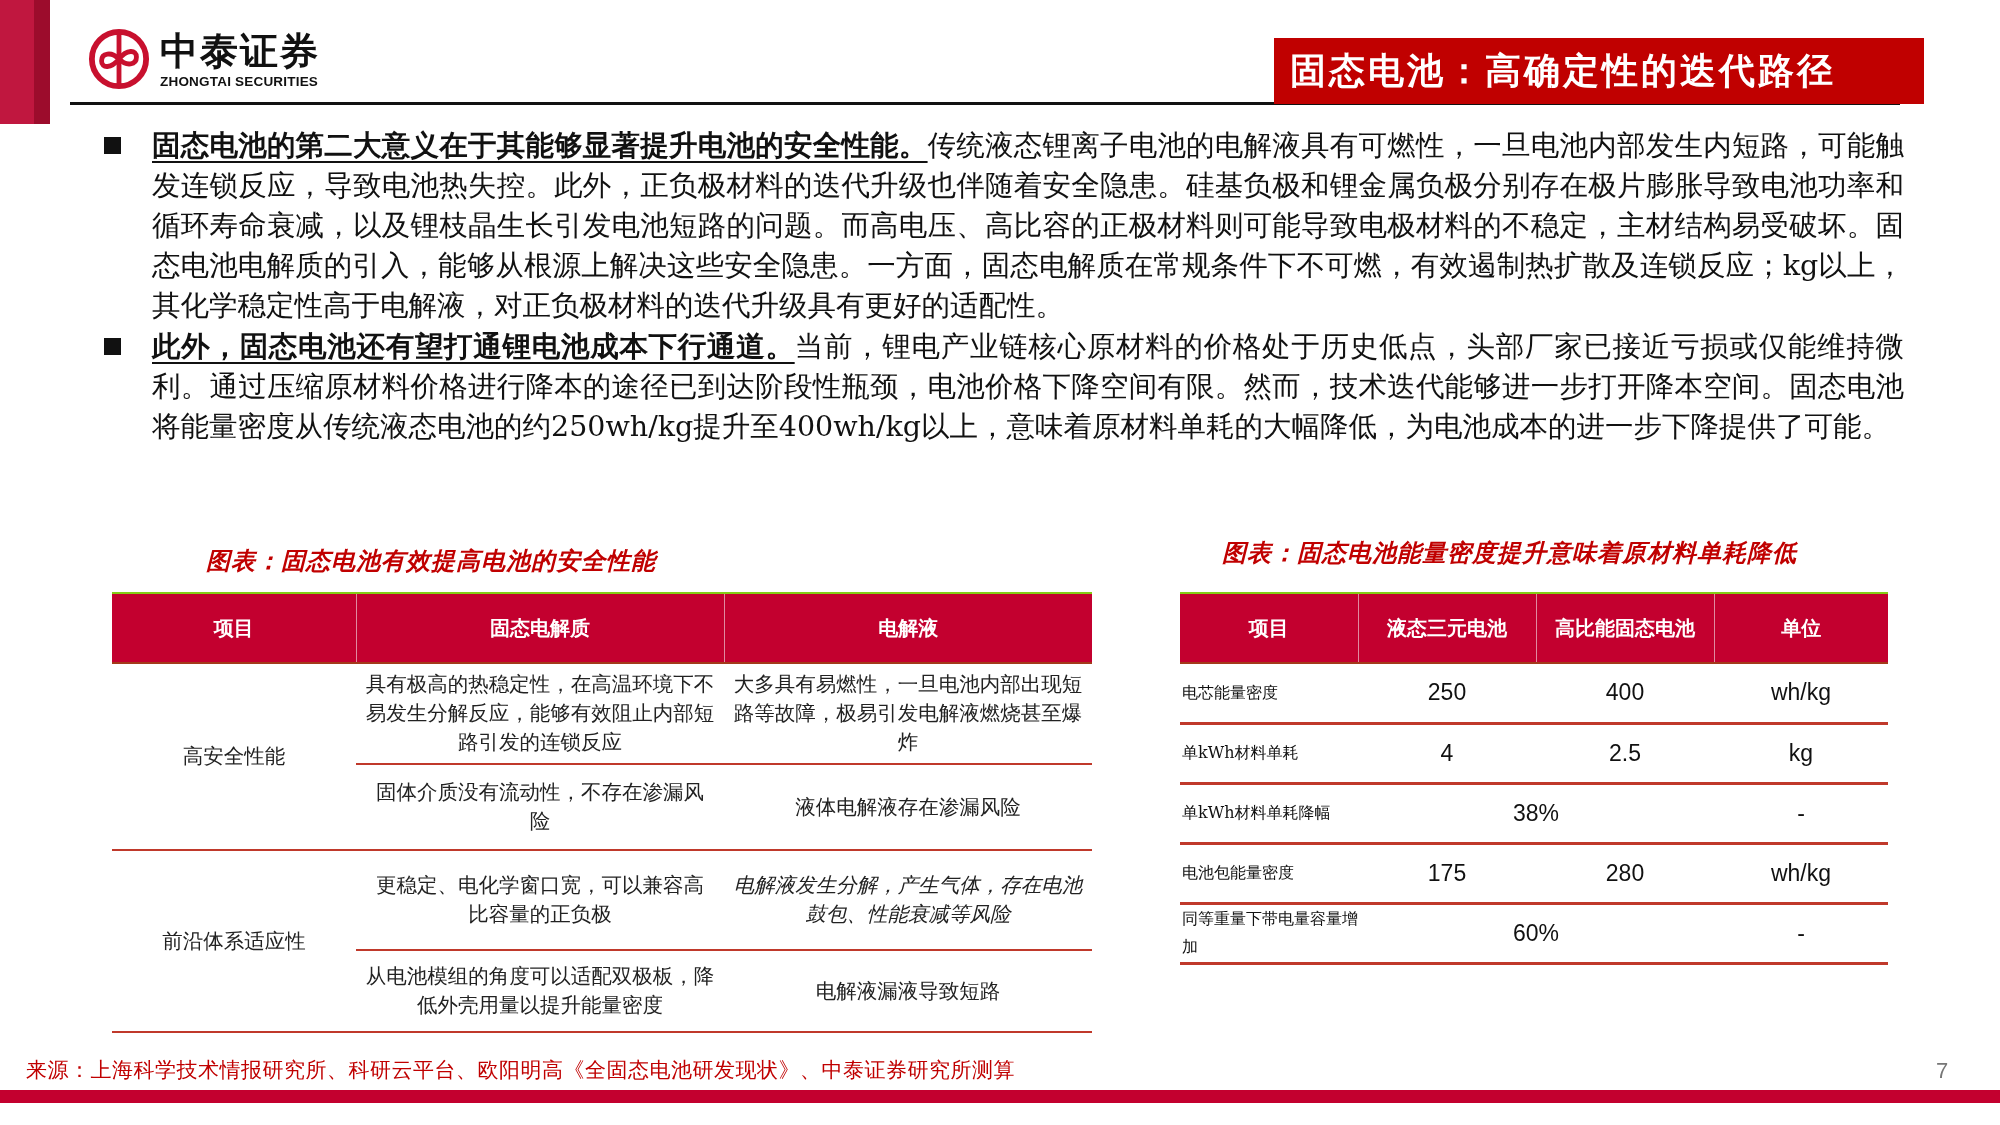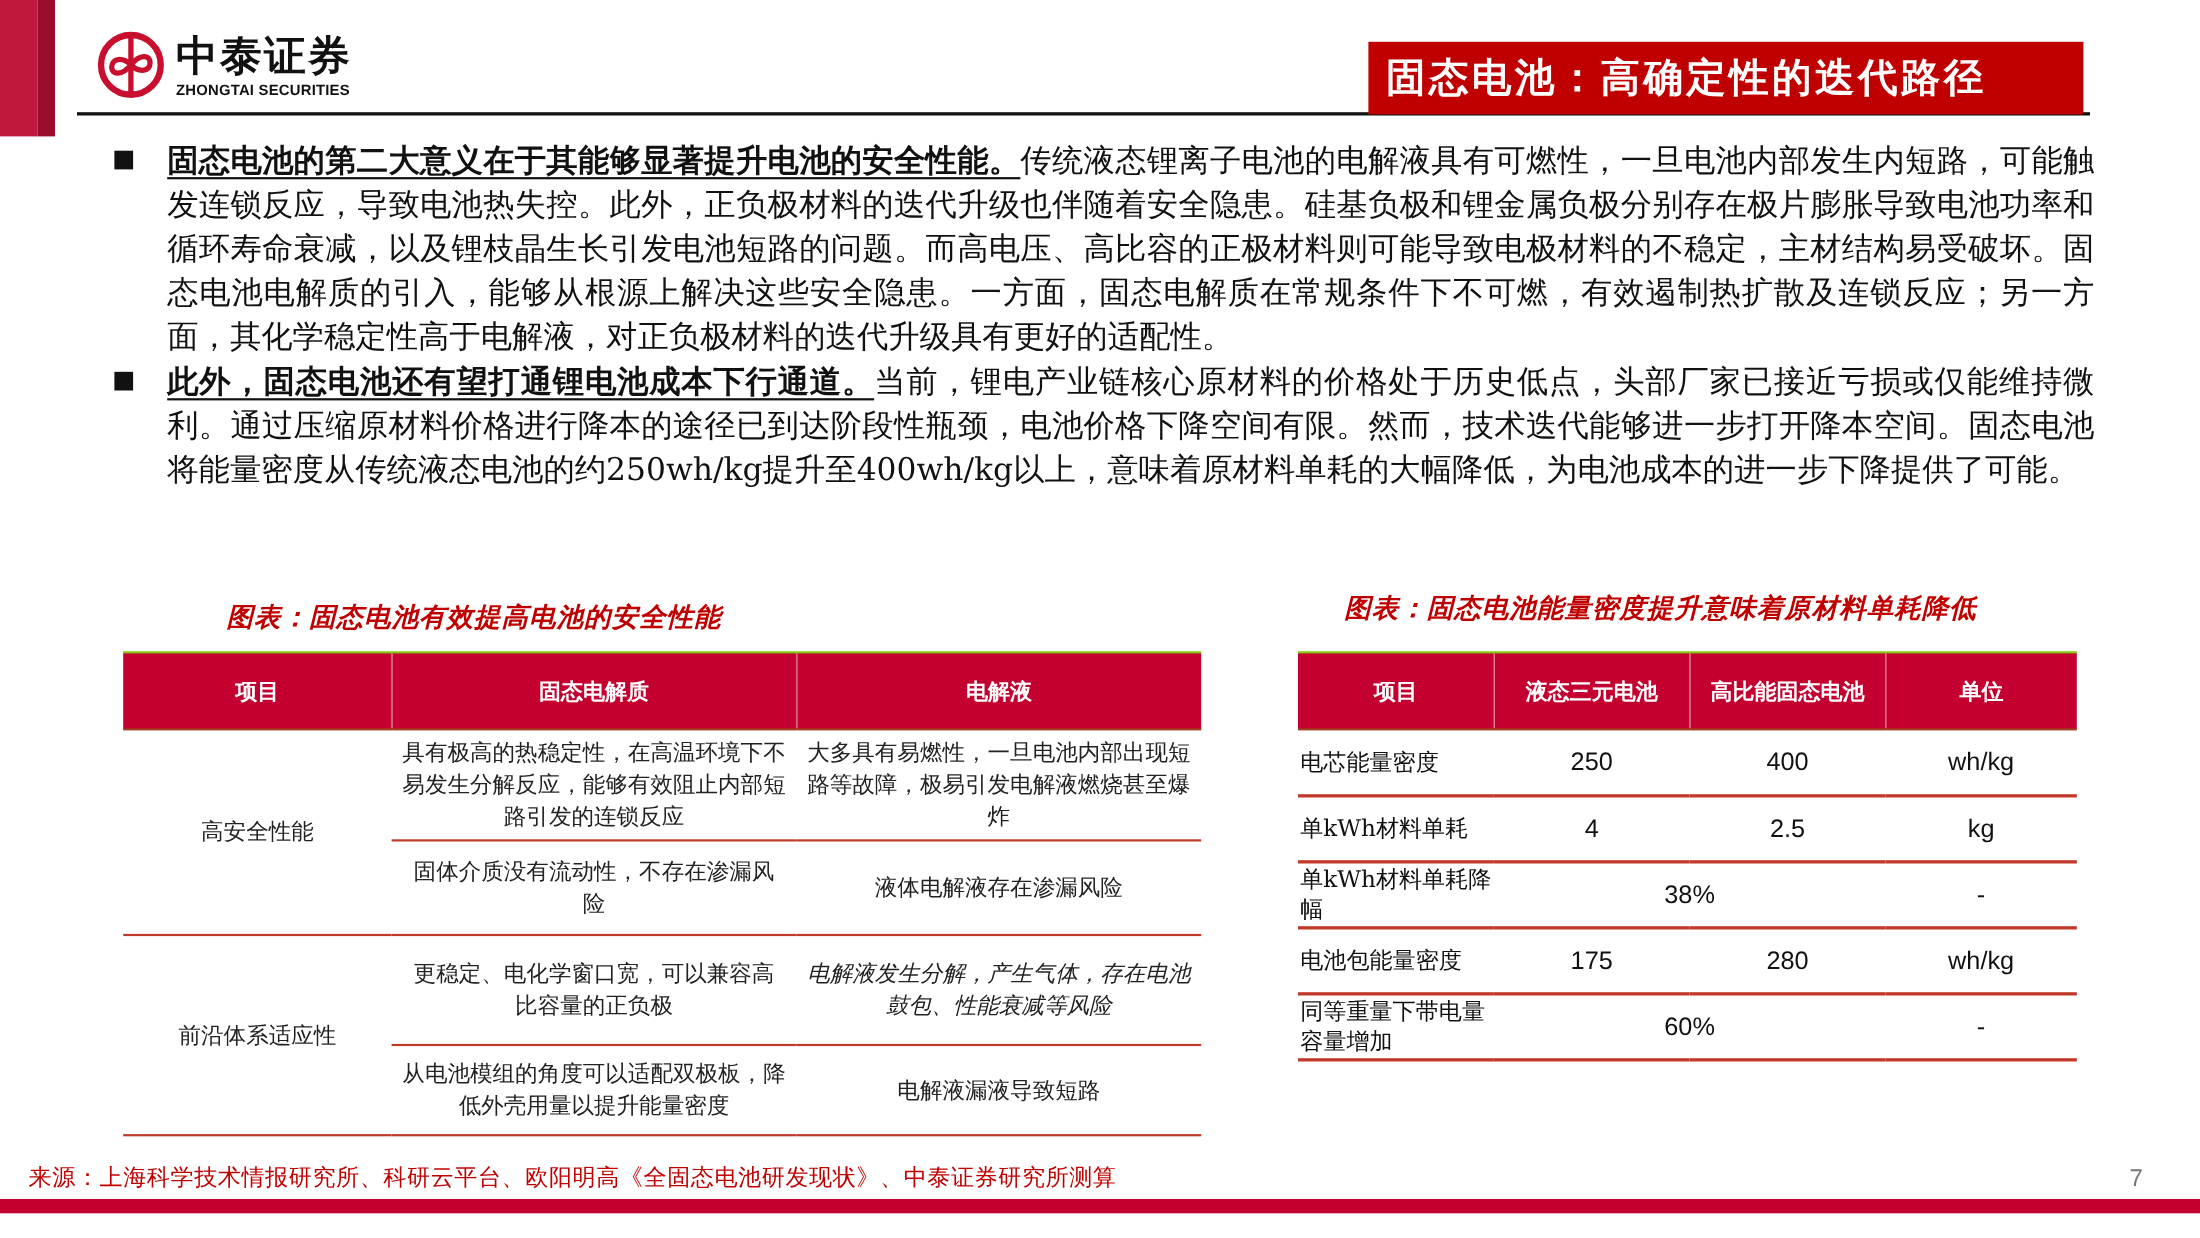--- a/index.html
+++ b/index.html
@@ -9,21 +9,21 @@
   .left-bar-a { position: absolute; left: 0; top: 0; width: 34px; height: 124px; background: #c0173f; }
   .left-bar-b { position: absolute; left: 34px; top: 0; width: 16px; height: 124px; background: #9c0c2c; }
 
   .logo { position: absolute; left: 88px; top: 28px; display: flex; align-items: center; }
   .logo svg { width: 62px; height: 62px; }
   .logo-text { margin-left: 10px; display: flex; flex-direction: column; }
   .logo-cn { font-family: "DejaVu Sans", sans-serif; font-weight: bold; font-size: 38px; letter-spacing: 2px; color: #111; line-height: 42px; }
   .logo-en { font-family: "Liberation Sans", sans-serif; font-weight: bold; font-size: 13.5px; color: #111; letter-spacing: 0.2px; margin-top: 2px; }
 
   .header-rule { position: absolute; left: 70px; top: 102px; width: 1830px; height: 3px; background: #111; }
-  .title-box { position: absolute; left: 1244px; top: 38px; width: 650px; height: 66px; background: #c00000; color: #fff; display: flex; align-items: center; padding-left: 16px; }
+  .title-box { position: absolute; left: 1274px; top: 38px; width: 650px; height: 66px; background: #c00000; color: #fff; display: flex; align-items: center; padding-left: 16px; }
   .title-box span { font-size: 36px; letter-spacing: 3px; font-weight: bold; }
 
   .bullets { position: absolute; left: 104px; top: 125px; width: 1800px; font-size: 28.5px; line-height: 40px; }
   .bullet { position: relative; padding-left: 48px; text-align: justify; }
   .bullet-mark { position: absolute; left: 0; top: 12px; width: 17px; height: 17px; background: #111; }
   .bullet .lead { font-weight: bold; text-decoration: underline; text-underline-offset: 6px; text-decoration-thickness: 2px; }
   .bullet + .bullet { margin-top: 0; }
 
   .caption { position: absolute; font-size: 24px; font-weight: bold; font-style: italic; color: #c00000; letter-spacing: 1px; }
   .caption-left { left: 206px; top: 545px; }
@@ -35,21 +35,21 @@
 
   .t-left { left: 112px; top: 592px; width: 980px; }
   .t-left th { height: 70px; }
   .t-left td { font-size: 20.5px; text-align: center; line-height: 29px; color: #222; }
   .t-left .grp-end td, .t-left td.grp-end { border-bottom: 2px solid #c0392b; }
   .t-left .sub-end td.sub { border-bottom: 2px solid #c0392b; }
 
   .t-right { left: 1180px; top: 592px; width: 708px; }
   .t-right th { height: 70px; }
   .t-right td { height: 60px; border-bottom: 3px solid #c0392b; font-size: 22px; text-align: center; color: #111; }
-  .t-right td.lbl { text-align: left; font-size: 21px; line-height: 28px; padding-left: 2px; font-family: "DejaVu Serif", serif; }
+  .t-right td.lbl { text-align: left; font-size: 16px; line-height: 28px; padding-left: 2px; font-family: "DejaVu Serif", serif; }
   .t-right td.num { font-family: "Liberation Sans", sans-serif; font-size: 23px; }
 
   .source { position: absolute; left: 26px; top: 1056px; font-size: 21px; color: #c00000; letter-spacing: 0.5px; }
   .page-num { position: absolute; left: 1936px; top: 1058px; font-family: "Liberation Sans", sans-serif; font-size: 22px; color: #777; }
   .footer-bar { position: absolute; left: 0; top: 1090px; width: 2000px; height: 13px; background: #c3002f; }
 </style>
 </head>
 <body>
 
 <div class="left-bar-a"></div>
@@ -68,21 +68,21 @@
 </div>
 
 <div class="header-rule"></div>
 <div class="title-box">
   <span>固态电池：高确定性的迭代路径</span>
 </div>
 
 <div class="bullets">
   <div class="bullet">
     <span class="bullet-mark"></span>
-    <span class="lead">固态电池的第二大意义在于其能够显著提升电池的安全性能。</span><span>传统液态锂离子电池的电解液具有可燃性，一旦电池内部发生内短路，可能触发连锁反应，导致电池热失控。此外，正负极材料的迭代升级也伴随着安全隐患。硅基负极和锂金属负极分别存在极片膨胀导致电池功率和循环寿命衰减，以及锂枝晶生长引发电池短路的问题。而高电压、高比容的正极材料则可能导致电极材料的不稳定，主材结构易受破坏。固态电池电解质的引入，能够从根源上解决这些安全隐患。一方面，固态电解质在常规条件下不可燃，有效遏制热扩散及连锁反应；另一方面，其化学稳定性高于电解液，对正负极材料的迭代升级具有更好的适配性。</span>
+    <span class="lead">固态电池的第二大意义在于其能够显著提升电池的安全性能。</span><span>传统液态锂离子电池的电解液具有可燃性，一旦电池内部发生内短路，可能触发连锁反应，导致电池热失控。此外，正负极材料的迭代升级也伴随着安全隐患。硅基负极和锂金属负极分别存在极片膨胀导致电池功率和循环寿命衰减，以及锂枝晶生长引发电池短路的问题。而高电压、高比容的正极材料则可能导致电极材料的不稳定，主材结构易受破坏。固态电池电解质的引入，能够从根源上解决这些安全隐患。一方面，固态电解质在常规条件下不可燃，有效遏制热扩散及连锁反应；kg以上，其化学稳定性高于电解液，对正负极材料的迭代升级具有更好的适配性。</span>
   </div>
   <div class="bullet">
     <span class="bullet-mark"></span>
     <span class="lead">此外，固态电池还有望打通锂电池成本下行通道。</span><span>当前，锂电产业链核心原材料的价格处于历史低点，头部厂家已接近亏损或仅能维持微利。通过压缩原材料价格进行降本的途径已到达阶段性瓶颈，电池价格下降空间有限。然而，技术迭代能够进一步打开降本空间。固态电池将能量密度从传统液态电池的约250wh/kg提升至400wh/kg以上，意味着原材料单耗的大幅降低，为电池成本的进一步下降提供了可能。</span>
   </div>
 </div>
 
 <div class="caption caption-left">图表：固态电池有效提高电池的安全性能</div>
 <div class="caption caption-right">图表：固态电池能量密度提升意味着原材料单耗降低</div>
 

